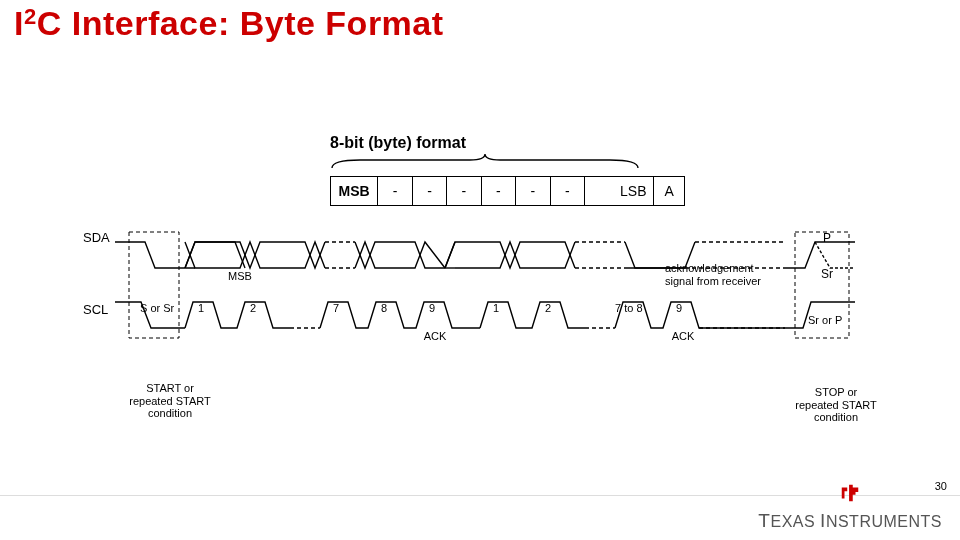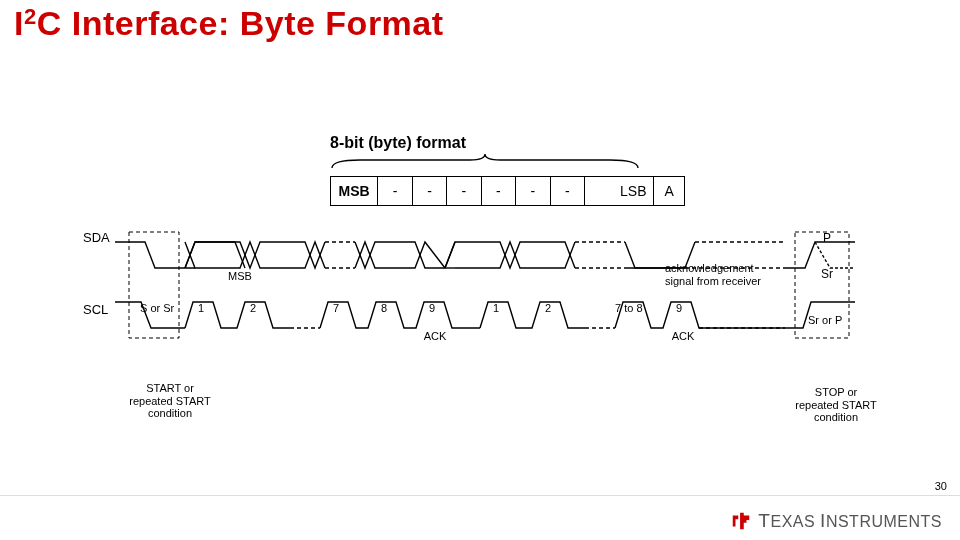--- a/index.html
+++ b/index.html
@@ -36,21 +36,21 @@
   .cap-ackrx { left: 580px; top: 32px; width: 120px; text-align:left; }
   .cap-msb   { left: 135px; top: 40px; width: 40px; }
   .cap-p     { left: 732px; top: 2px; width: 20px; font-size:12px; }
   .cap-sr    { left: 732px; top: 38px; width: 20px; font-size:12px; }
 
   .scl-num { position:absolute; font-size:11px; color:#000; top:72px; }
 
   
   .page-num { position:absolute; right: 13px; bottom: 48px; font-size: 11px; color:#000; }
   .footer-line { position:absolute; left:0; right:0; bottom: 44px; height:1px; background:#ddd; }
-  .logo { position:absolute; right: 18px; bottom: 8px; display:flex; align-items:center; gap:6px; }
+  .logo { position:absolute; right: 18px; bottom: 8px; display:flex; align-items:center; gap:6px;flex-direction:column; }
   .logo-text { font-size: 16px; color:#555; letter-spacing: 0.5px; font-family: "Arial Narrow", Arial, sans-serif; }
   .chip { width:22px; height:22px; }
 </style>
 </head>
 <body>
 
 <div class="title">
   <span>I</span><sup>2</sup><span>C Interface: Byte Format</span>
 </div>
 

